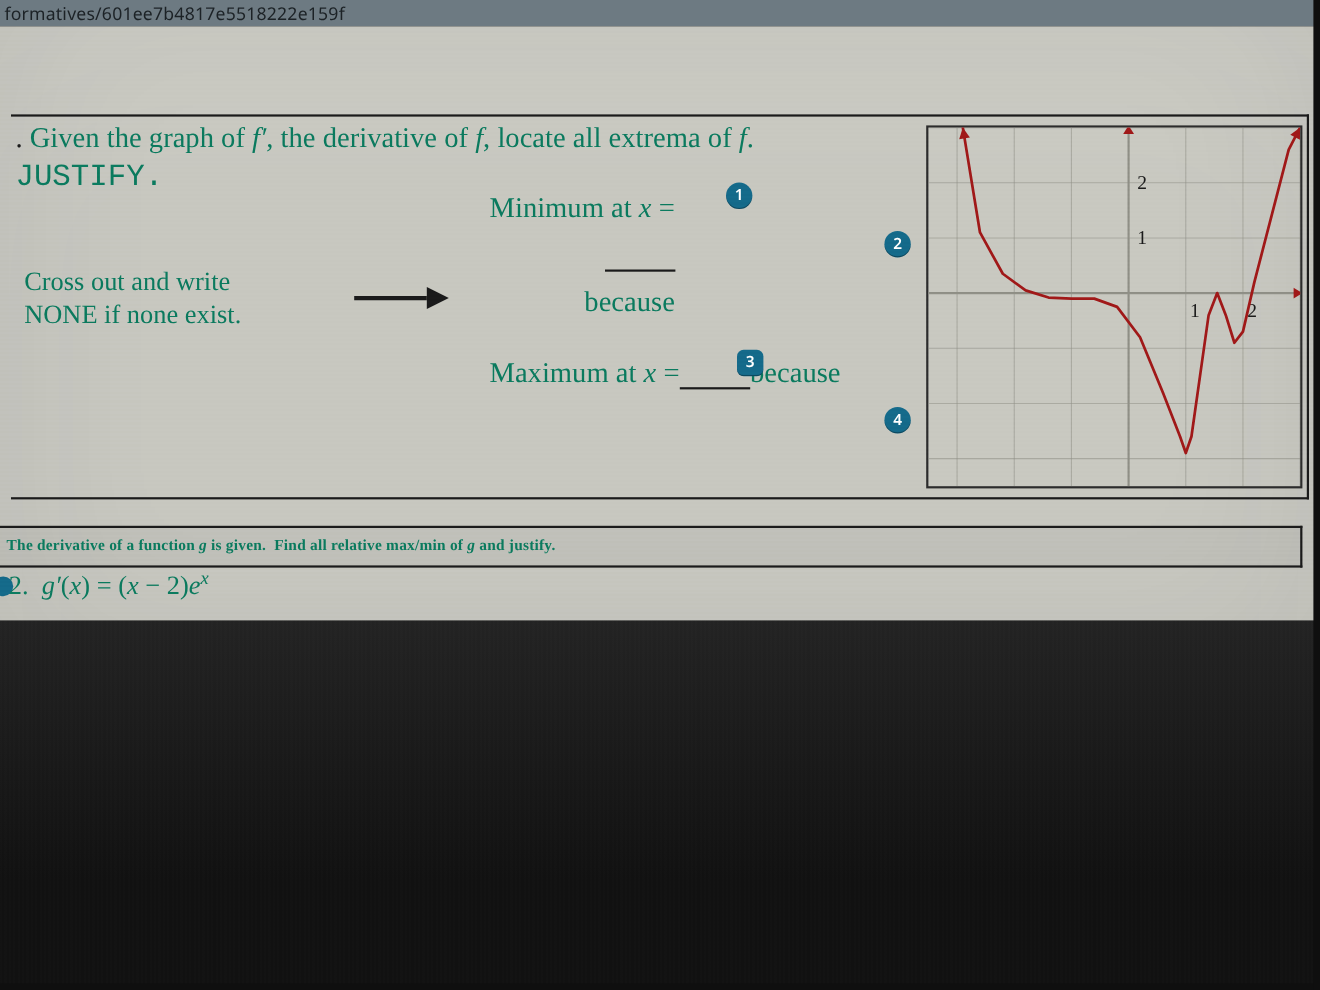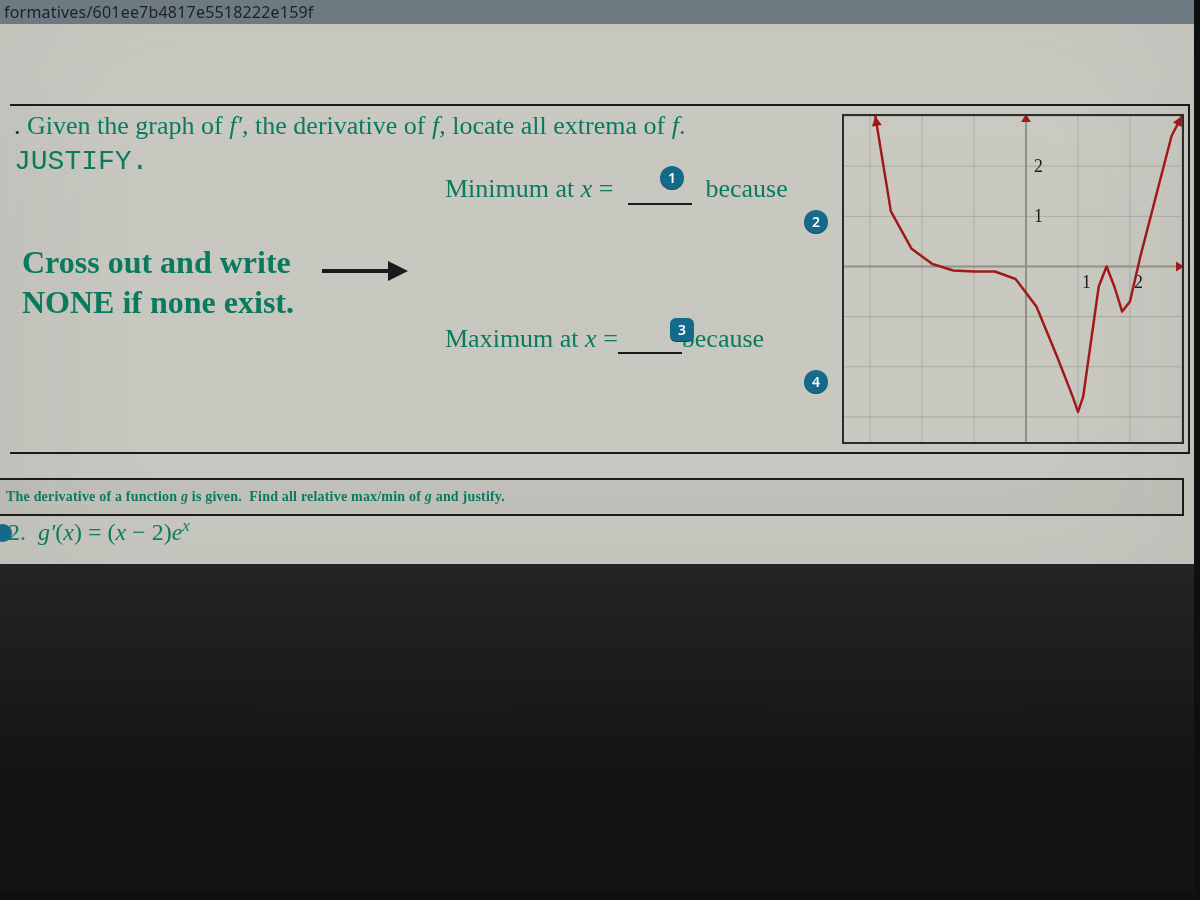--- a/index.html
+++ b/index.html
@@ -24,24 +24,24 @@
     background:repeating-linear-gradient(0deg,rgba(255,255,255,.025) 0 2px,rgba(0,0,0,.025) 2px 4px);
     mix-blend-mode:overlay;opacity:.4;}
   
   .p1-box{
     position:absolute;left:10px;top:80px;width:1180px;height:350px;
     border:2px solid #1a1a1a;border-left:none;background:transparent;box-sizing:border-box;
   }
   .p1-prompt{position:absolute;left:14px;top:84px;font-size:26px;line-height:1.35;}
   .p1-prompt .justify{display:block;font-size:28px;font-family:Liberation Mono, monospace;}
   .teal{color:var(--teal);}
-  .cross-out{position:absolute;left:22px;top:218px;font-size:32px;line-height:1.25;font-weight:bold;}
+  .cross-out{position:absolute;left:22px;top:218px;font-size:24px;line-height:1.25;}
   .arrow{position:absolute;left:320px;top:232px;}
   .arrow svg{display:block}
-  .min-line{position:absolute;left:445px;top:150px;font-size:26px;display:flex;align-items:flex-end;gap:14px;}
+  .min-line{position:absolute;left:445px;top:150px;font-size:26px;display:flex;align-items:flex-end;gap:14px;flex-direction:column;}
   .max-line{position:absolute;left:445px;top:300px;font-size:26px;display:flex;align-items:center;gap:0;}
   .fill{display:inline-block;width:64px;border-bottom:2px solid #1a1a1a;height:1.0em;position:relative;top:.05em;}
   .badge{display:inline-flex;align-items:center;justify-content:center;width:24px;height:24px;border-radius:50%;background:var(--badge);color:#fff;font:600 14px/1 system-ui,Arial,sans-serif;box-shadow:inset 0 -1px 0 rgba(0,0,0,.3);}
   .badge.sq{border-radius:6px;}
   .badge-abs{position:absolute;}
   
   .chart{position:absolute;right:16px;top:90px;width:342px;height:330px;border:2px solid #2b2b2b;background:rgba(255,255,255,.02);box-sizing:border-box;}
   .chart svg{display:block;width:100%;height:100%;}
   
   .p2-bar{position:absolute;left:0;top:454px;right:16px;height:34px;border-top:2px solid #1a1a1a;border-bottom:2px solid #1a1a1a;border-right:2px solid #1a1a1a;background:rgba(0,0,0,.03);display:flex;align-items:center;font-size:14px;font-weight:700;padding-left:6px;letter-spacing:.2px;}

